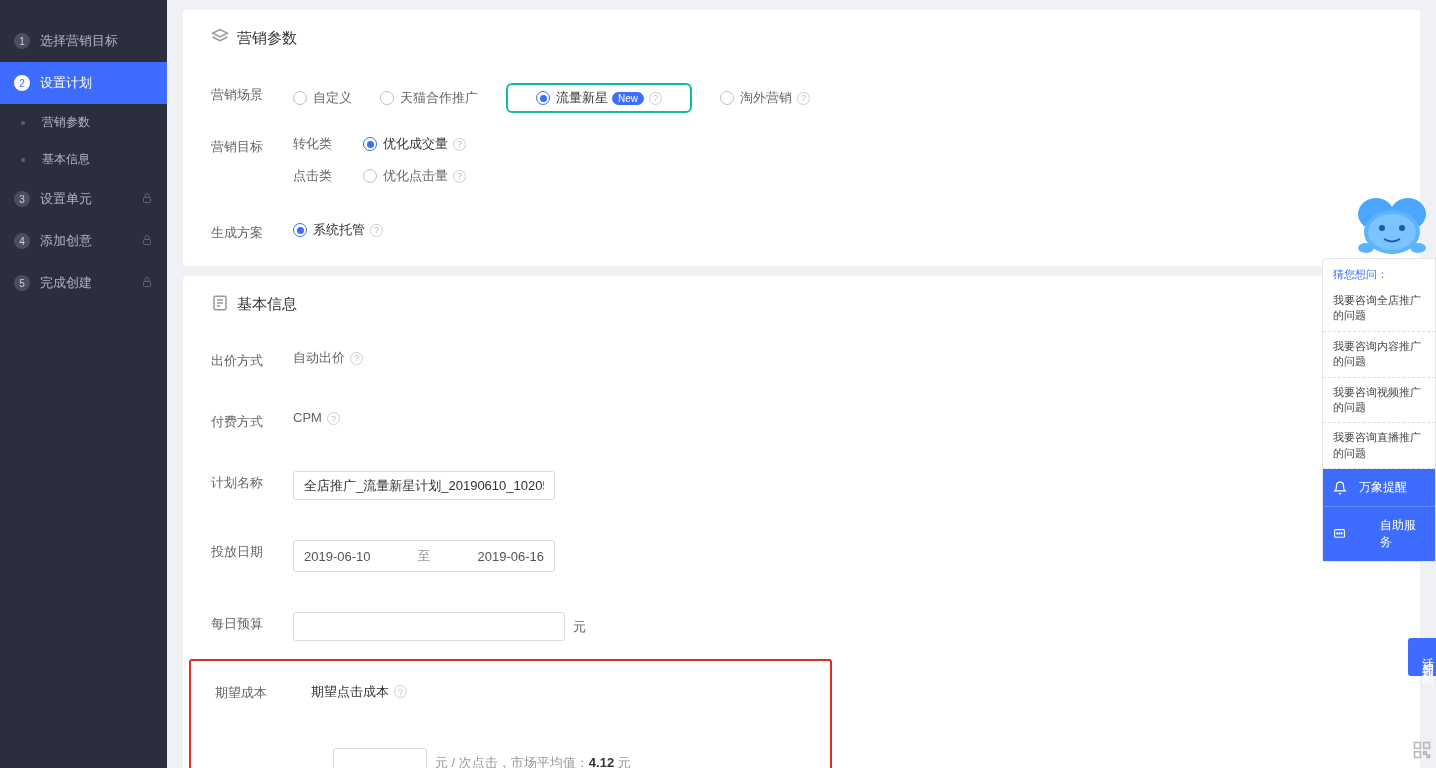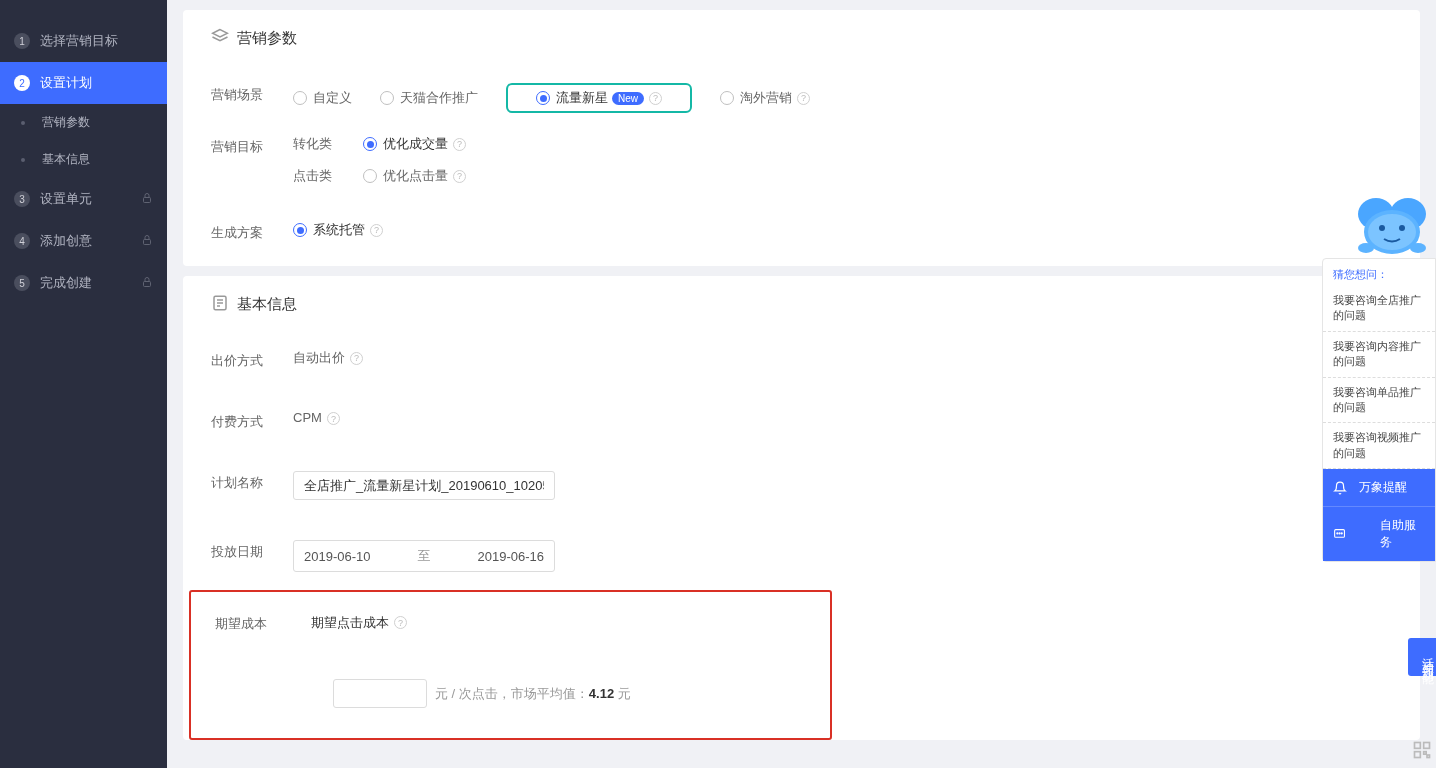--- a/index.html
+++ b/index.html
@@ -232,20 +232,27 @@
         <div class="row-label">投放日期</div>
         <div class="row-body">
           <div class="date-range">
             <span>2019-06-10</span>
             <span style="color:#999;">至</span>
             <span>2019-06-16</span>
           </div>
         </div>
       </div>
 
+      <div class="row" style="margin-top:40px;">
+        <div class="row-label">每日预算</div>
+        <div class="row-body" style="display:flex;align-items:center;">
+          <input type="text" class="budget-input" style="">
+          <span class="unit">元</span>
+        </div>
+      </div>
 
       <div class="cost-section" style="margin-left:-22px;margin-right:560px;">
         <div class="cost-hdr">
           <div class="row-label" style="width:96px;">期望成本</div>
           <span>期望点击成本</span>
           <span class="help-icon">?</span>
         </div>
         <div class="cost-body">
           <input type="text" class="cost-input" style="">
           <span class="unit avg-text">
@@ -268,22 +275,22 @@
       <path d="M32 47 Q40 52 48 47" stroke="#1a5aa0" stroke-width="2" fill="none"></path>
       <ellipse cx="14" cy="56" rx="8" ry="5" fill="#5cb3ff"></ellipse>
       <ellipse cx="66" cy="56" rx="8" ry="5" fill="#5cb3ff"></ellipse>
     </svg>
   </div>
 
   <div class="side-panel">
     <div class="side-title">猜您想问：</div>
     <div class="side-item">我要咨询全店推广的问题</div>
     <div class="side-item">我要咨询内容推广的问题</div>
-    <div class="side-item">我要咨询单品推广的问题</div>
     <div class="side-item">我要咨询视频推广的问题</div>
+    <div class="side-item">我要咨询直播推广的问题</div>
     <div class="side-btn">
       <svg width="14" height="14" viewBox="0 0 24 24" fill="none" stroke="#fff" stroke-width="2">
           <path d="M18 8A6 6 0 0 0 6 8c0 7-3 9-3 9h18s-3-2-3-9"></path>
           <path d="M13.73 21a2 2 0 0 1-3.46 0"></path>
         </svg>
       <span>万象提醒</span>
     </div>
     <div class="side-btn" style="border-top:1px solid rgba(255,255,255,0.2);gap:22px;">
       <svg width="14" height="14" viewBox="0 0 24 24" fill="none" stroke="#fff" stroke-width="2">
           <rect x="3" y="4" width="18" height="14" rx="2"></rect>

